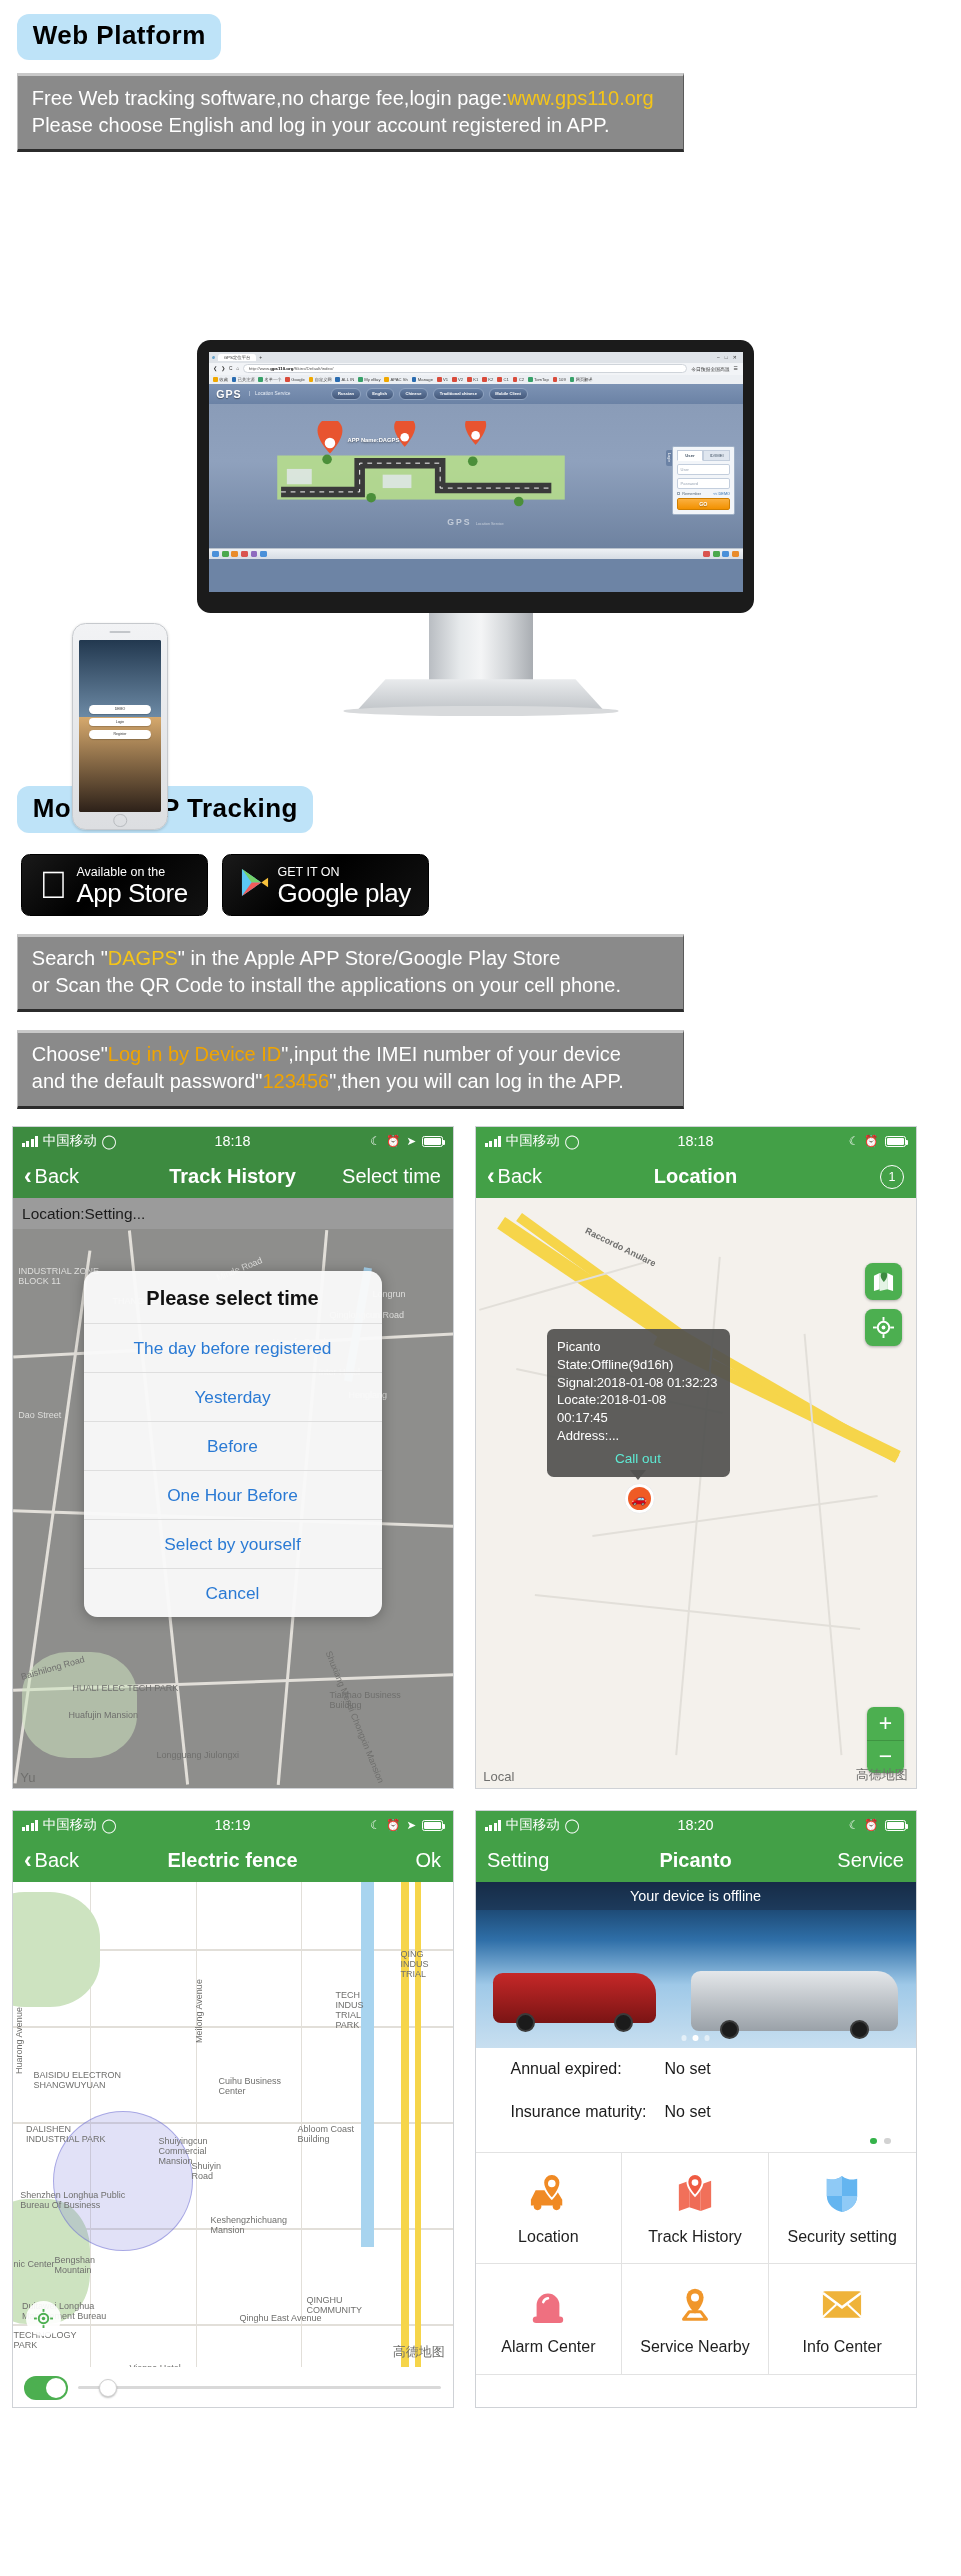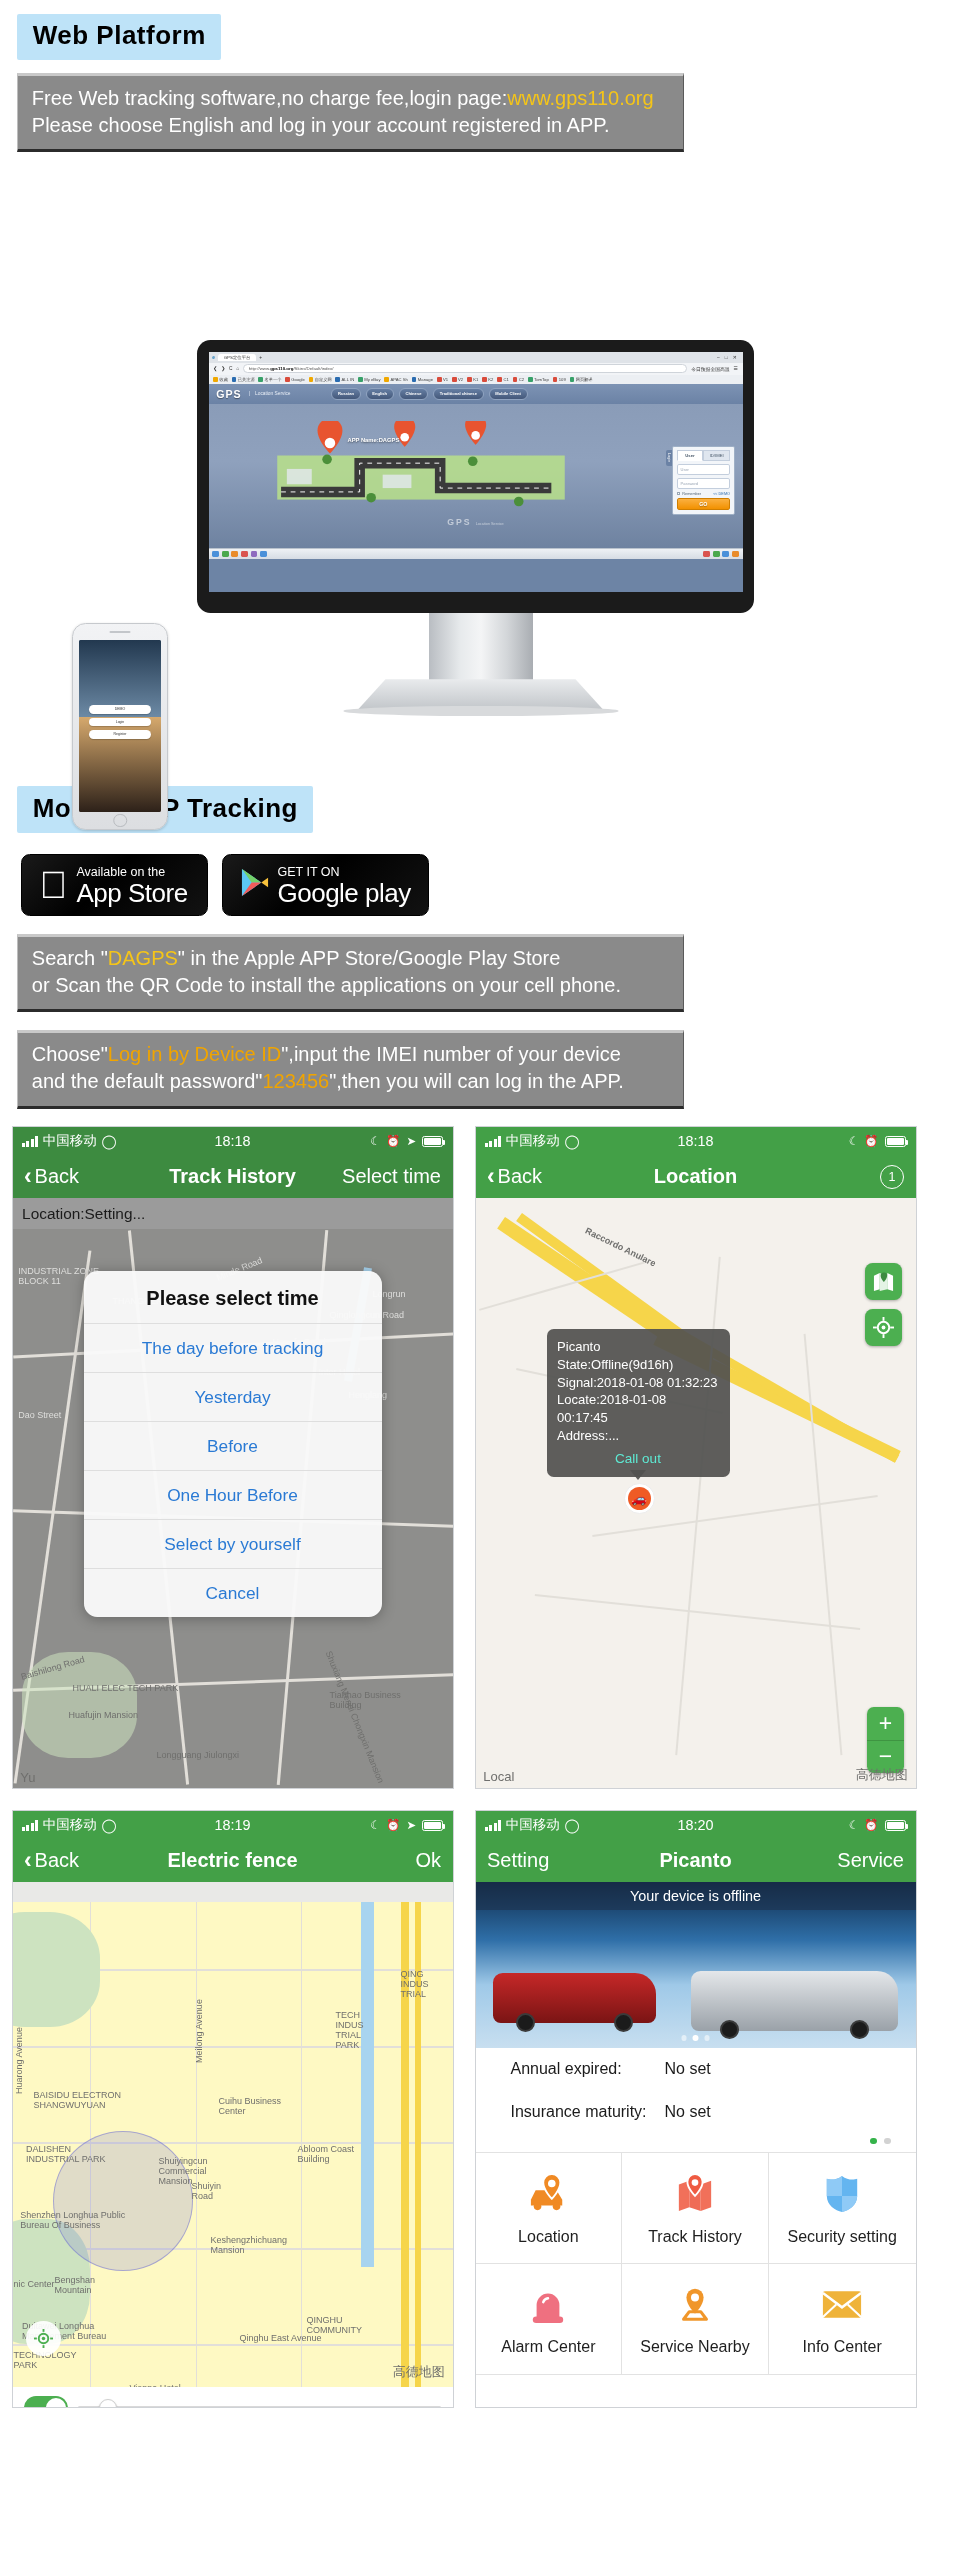--- a/index.html
+++ b/index.html
@@ -13,21 +13,21 @@
 
   
   .pill {
     display: inline-block;
     background: #bee3f8;
     color: #000;
     font-weight: bold;
     font-size: 26px;
     letter-spacing: 0.5px;
     padding: 6.7px 15.4px 8.7px 15.4px;
-    border-radius: 2px;
+    border-radius: 12px;
   }
 
   
   .banner {
     background: #8a8a8a;
     color: #ffffff;
     font-size: 20px;
     line-height: 1.34;
     padding: 8.7px 13.5px 10.6px 13.5px;
     border-top: 3.8px solid #c9c9c9;
@@ -164,21 +164,21 @@
   .nav-right{margin-left:auto;}
   .chev{font-size:23px;font-weight:bold;line-height:1;}
   .refresh-badge{width:24px;height:24px;border:1.9px solid #fff;border-radius:50%;
     display:flex;align-items:center;justify-content:center;font-size:12.5px;}
 
   .locbar{background:#9b9b9b;color:#1b1b1b;font-size:15.4px;padding:6.7px 9.6px;}
 
   .mapbg{position:relative;overflow:hidden;}
   .mapbg.gray{background:#8e8e8c;}
   .mapbg.cream{background:#f4f1ec;}
-  .mapbg.light{background:#fef9c3;margin-top:20px;}
+  .mapbg.light{background:#ffffff;}
   .maplabel{position:absolute;color:#8a8a88;font-size:9px;white-space:nowrap;}
   .maplabel.dark{color:#6f6f6d;}
   .maplabel.wh{color:#dfdfdd;}
   .road{position:absolute;background:#ffffff;}
   .road.y{background:#f6d54a;}
   .road.thin{background:#e2dfd9;}
   .water{position:absolute;background:#a8d4ef;}
   .green{position:absolute;background:#cde3c0;border-radius:40%;}
 
   
@@ -558,21 +558,21 @@
         <div class="maplabel dark" style="left:56px;top:481px;width:83px;white-space:normal;">Huafujin Mansion</div>
         <div class="maplabel dark" style="left:317px;top:461px;width:77px;white-space:normal;">Tianhao Business Building</div>
         <div class="maplabel dark" style="left:144px;top:521px;width:106px;white-space:normal;">Longguang Jiulongxi</div>
         <div class="maplabel dark" style="left:271px;top:483px;transform:rotate(68deg);">Shuxiang Mendi Chongxin Mansion</div>
         <div class="maplabel dark" style="left:7.7px;top:434px;transform:rotate(-16deg);">Baishilong Road</div>
         <div class="maplabel wh" style="left:5.8px;top:181px;">Dao Street</div>
         <div class="attrib" style="bottom:5.8px;">Yu</div>
 
         <div class="sheet" style="top:42px;">
           <div class="sheet-title">Please select time</div>
-          <div class="sheet-item">The day before tracking</div>
+          <div class="sheet-item">The day before registered</div>
           <div class="sheet-item">Yesterday</div>
           <div class="sheet-item">Before</div>
           <div class="sheet-item">One Hour Before</div>
           <div class="sheet-item">Select by yourself</div>
           <div class="sheet-item">Cancel</div>
         </div>
       </div>
     </div>
 
     <div class="shot" style="height:663px;">

